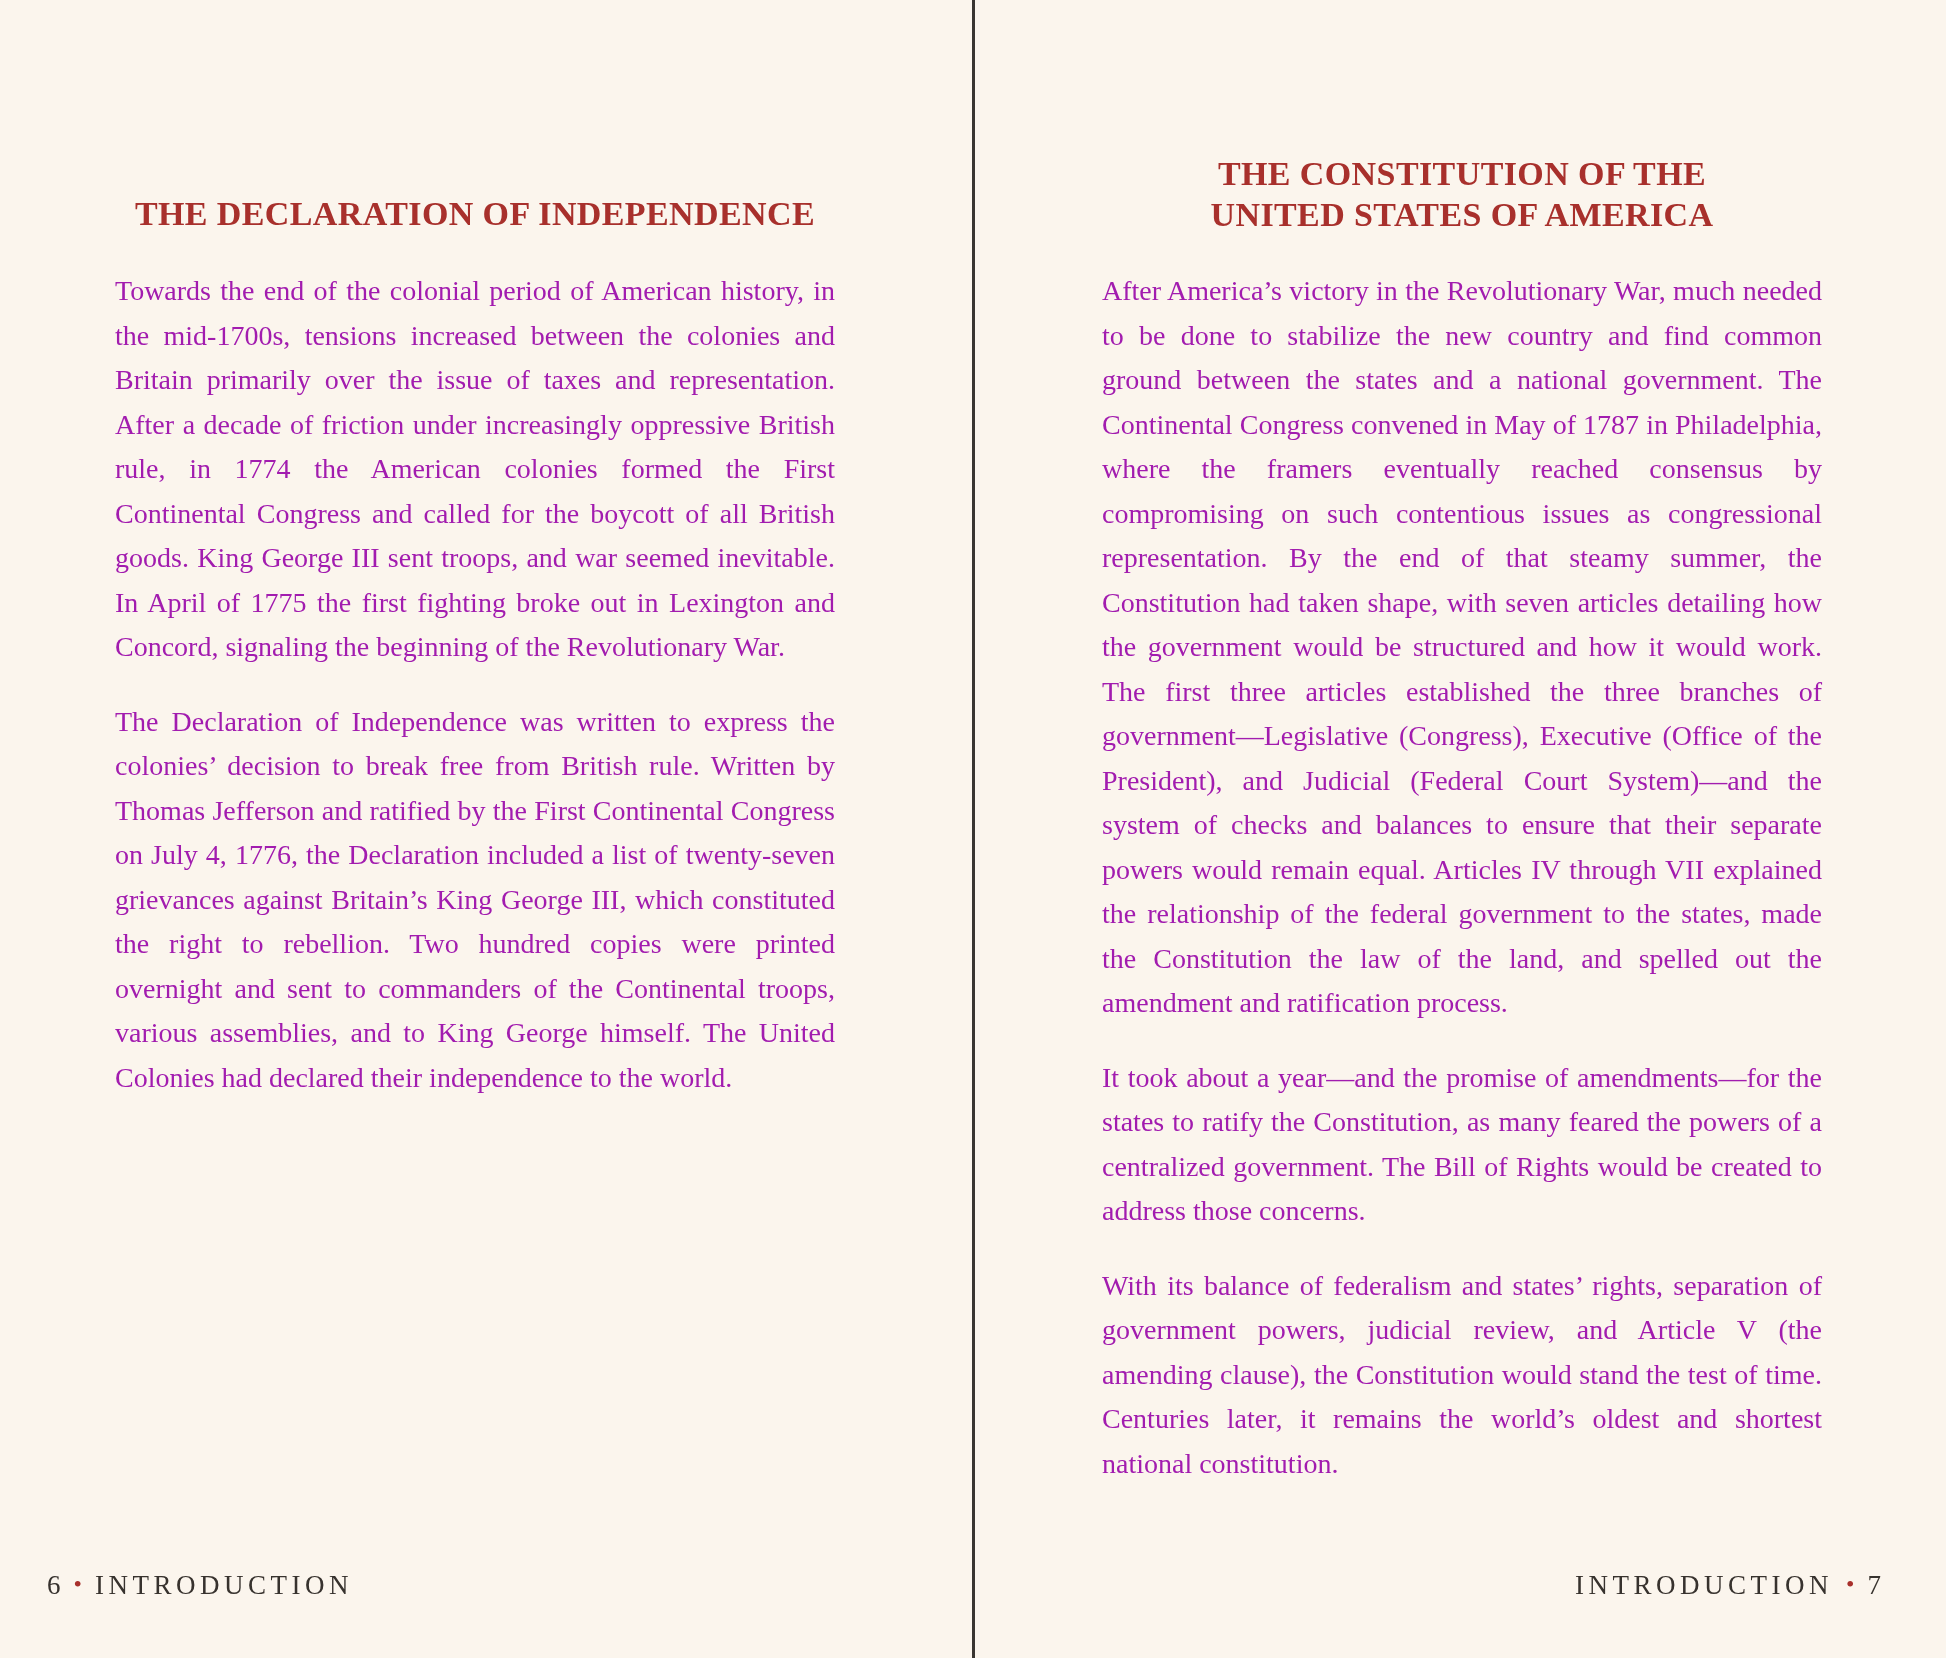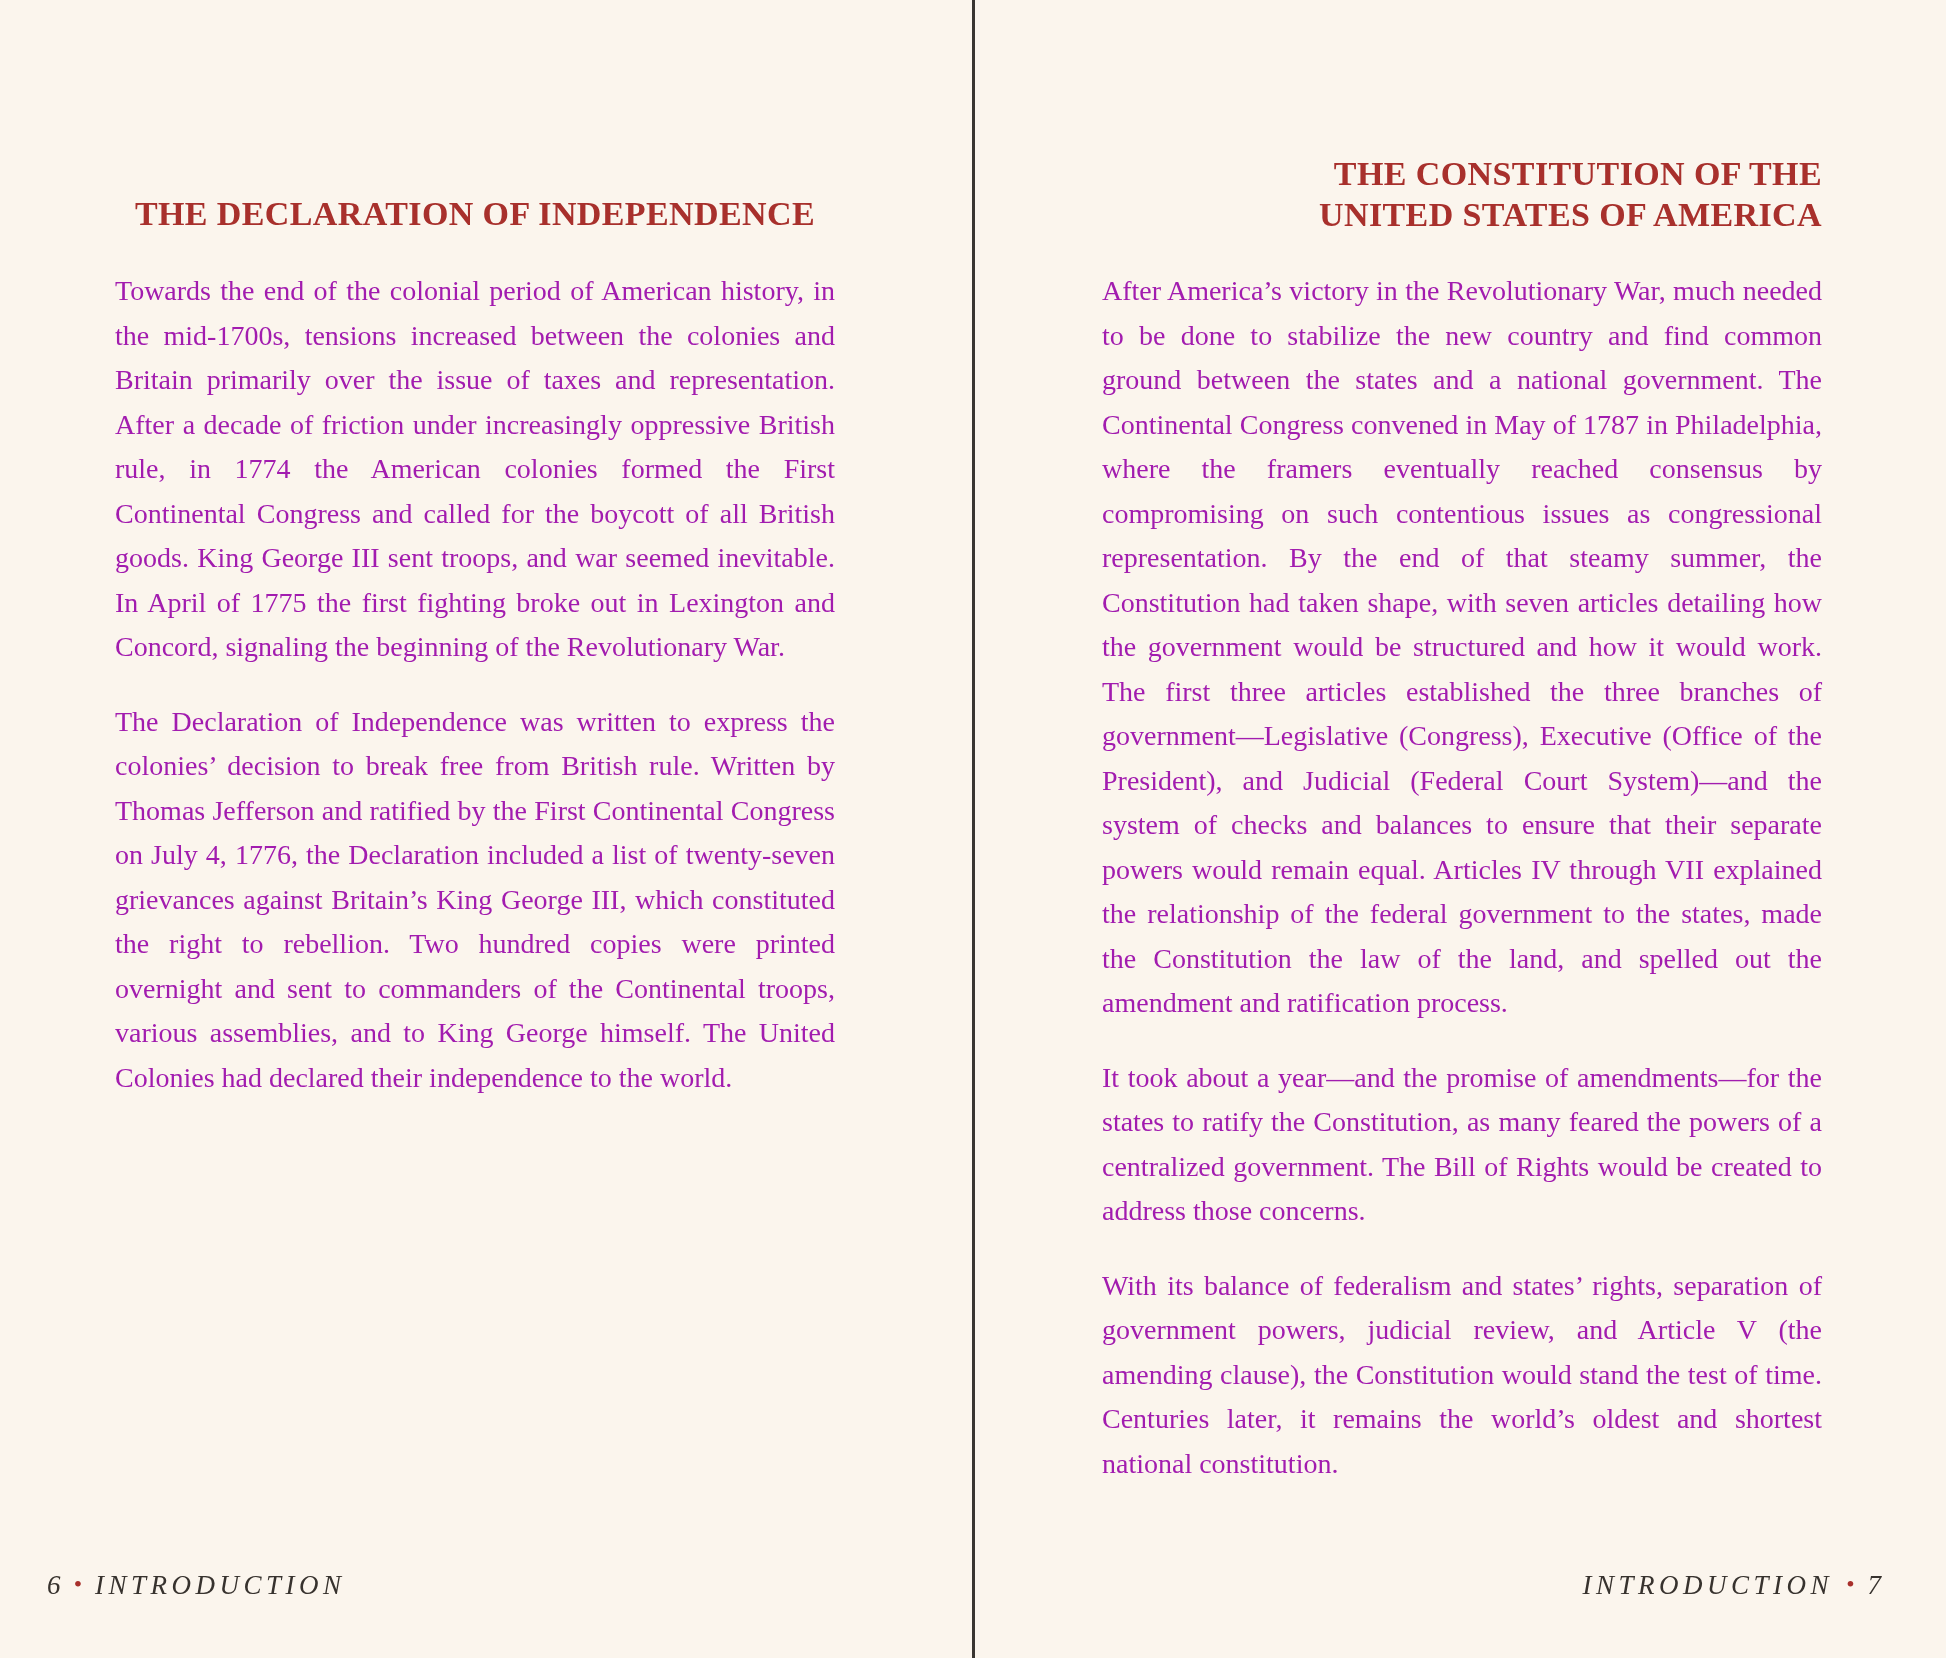--- a/index.html
+++ b/index.html
@@ -35,40 +35,39 @@
     margin: 0;
     color: #A8302C;
     font-size: 34px;
     font-weight: bold;
     line-height: 41px;
     text-align: center;
     letter-spacing: 0.4px;
   }
   .page-left  .chapter-title { margin-top: 193px; }
   .page-right .chapter-title { margin-top: 153px; }
-  .chapter-title .title-line { display: block; text-align: right; }
+  .chapter-title .title-line { display: block; }
 
   .body-text p {
     margin: 0;
     font-size: 28px;
     line-height: 44.5px;
     text-align: justify;
     color: #a21caf;
   }
   .body-text p + p { margin-top: 30px; }
   .page-left  .body-text p:first-child { margin-top: 35px; }
   .page-right .body-text p:first-child { margin-top: 34px; }
 
   .running-foot {
     position: absolute;
     top: 1570px;
     font-size: 27px;
     color: #37322E;
     white-space: nowrap;
-    font-style: italic;
   }
   .running-foot .section-label {
     letter-spacing: 4.5px;
   }
   .running-foot .folio {
     letter-spacing: 0;
   }
   .running-foot .foot-bullet {
     color: #A8302C;
     font-size: 24px;

